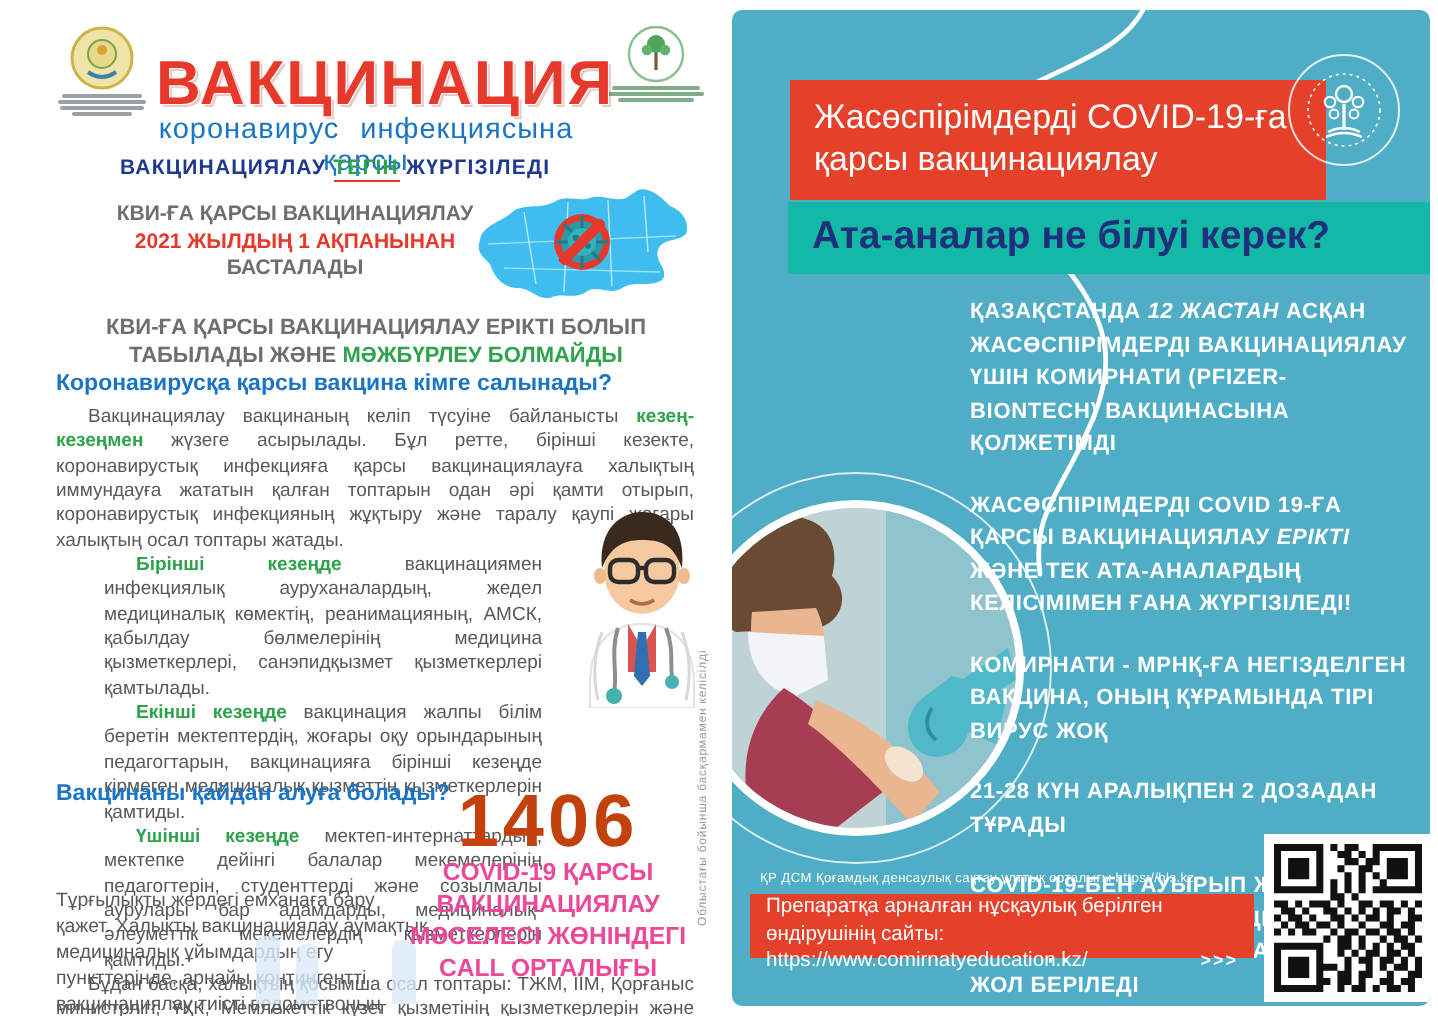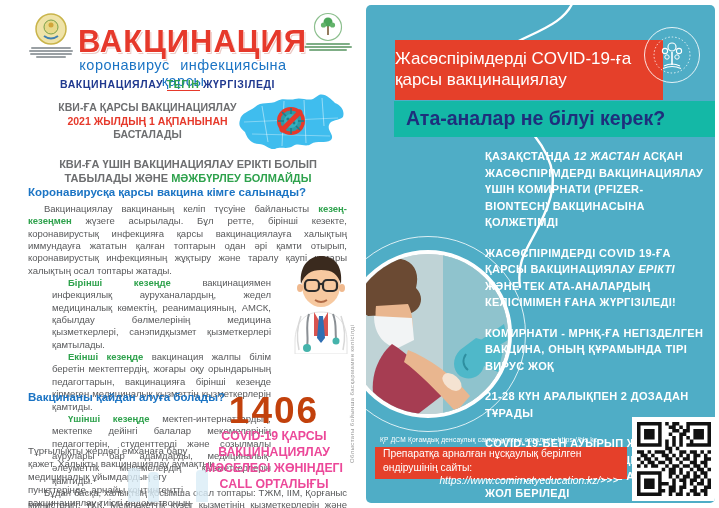--- a/index.html
+++ b/index.html
@@ -57,21 +57,21 @@
 
   .queue-fig { position:absolute; background:#d9ecf6; border-radius:4px 4px 0 0; opacity:.8; }
 
   
   .right-panel { position:absolute; left:366px; top:5px; width:349px; height:498px;
     background:#4fadc6; border-radius:5px; overflow:hidden; }
 
   .wave { position:absolute; left:0; top:0; width:349px; height:498px; pointer-events:none; }
 
   .red-banner { position:absolute; left:29px; top:35px; width:268px; background:#e5402a;
-    padding:8px 12px 9px 0; color:#fff; font-size:17px; line-height:1.25; font-weight:400; }
+    padding:8px 12px 9px 12px; color:#fff; font-size:17px; line-height:1.25; font-weight:400; }
 
   .ncph-logo { position:absolute; left:278px; top:22px; width:56px; height:56px; border-radius:50%;
     border:1.5px solid rgba(255,255,255,.85); display:flex; align-items:center; justify-content:center; }
 
   .white-banner { position:absolute; left:28px; top:96px; width:336px; background:#14b8a6;
     padding:6px 12px 7px 12px; color:#1e2f7c; font-size:19.5px; font-weight:800; }
 
   .photo-ring { position:absolute; left:-22px; top:245px; width:168px; height:168px; border-radius:50%;
     border:4px solid #fff; overflow:hidden; background:#c9d6d8; }
   .photo-outline { position:absolute; left:-36px; top:231px; width:196px; height:196px; border-radius:50%;
@@ -80,21 +80,21 @@
   .bullets { position:absolute; left:119px; top:143px; width:221px; }
   .bullet { color:#fff; font-size:11px; font-weight:700; letter-spacing:.35px;
     line-height:1.5; margin-bottom:14px; }
   .bullet .em { font-weight:800; font-style:italic; }
 
   .source-note { position:absolute; left:14px; top:431px; width:300px;
     color:#fff; font-size:6.6px; letter-spacing:.2px; }
 
   .red-box { position:absolute; left:9px; top:442px; width:252px; height:32px; background:#e5402a;
     color:#fff; font-size:10.3px; line-height:1.32; padding:0 8px; }
-  .red-box .url-row { display:flex; justify-content:flex-end; align-items:center;font-style:italic; }
+  .red-box .url-row { display:flex; justify-content:space-between; align-items:center; }
   .red-box .arrows { font-size:9px; font-weight:800; letter-spacing:1px; }
 
   .qr { position:absolute; left:266px; top:412px; width:84px; height:84px; background:#fff;
     padding:5px; }
 </style>
 </head>
 <body>
 
 <div id="poster">
 
@@ -159,21 +159,21 @@
           </g>
           <circle cx="59" cy="29" r="7" fill="#35b0bf"></circle>
           <circle cx="56" cy="27" r="1.6" fill="#1d7d8a"></circle>
             <circle cx="62" cy="31" r="1.4" fill="#1d7d8a"></circle>
           <rect x="44" y="26.5" width="30" height="5" rx="2" transform="rotate(-45 59 29)" fill="#e6392b"></rect>
         </g>
       </svg>
     </div>
 
     <div class="voluntary">
-      <span>КВИ-ҒА ҮШІН ВАКЦИНАЦИЯЛАУ ЕРІКТІ БОЛЫП ТАБЫЛАДЫ ЖӘНЕ </span><span class="green">МӘЖБҮРЛЕУ БОЛМАЙДЫ</span>
+      <span>КВИ-ҒА ҚАРСЫ ВАКЦИНАЦИЯЛАУ ЕРІКТІ БОЛЫП ТАБЫЛАДЫ ЖӘНЕ </span><span class="green">МӘЖБҮРЛЕУ БОЛМАЙДЫ</span>
     </div>
 
     <div class="q-heading q1">Коронавирусқа қарсы вакцина кімге салынады?</div>
 
     <div class="body-copy">
       <p><span>Вакцинациялау вакцинаның келіп түсуіне байланысты </span><span class="lead">кезең-кезеңмен</span><span> жүзеге асырылады. Бұл ретте, бірінші кезекте, коронавирустық инфекцияға қарсы вакцинациялауға халықтың иммундауға жататын қалған топтарын одан әрі қамти отырып, коронавирустық инфекцияның жұқтыру және таралу қаупі жоғары халықтың осал топтары жатады.</span></p>
       <p class="pad-r"><span class="lead">Бірінші кезеңде</span><span> вакцинациямен инфекциялық ауруханалардың, жедел медициналық көмектің, реанимацияның, АМСК, қабылдау бөлмелерінің медицина қызметкерлері, санэпидқызмет қызметкерлері қамтылады.</span></p>
       <p class="pad-r"><span class="lead">Екінші кезеңде</span><span> вакцинация жалпы білім беретін мектептердің, жоғары оқу орындарының педагогтарын, вакцинацияға бірінші кезеңде кірмеген медициналық қызметтің қызметкерлерін қамтиды.</span></p>
       <p class="pad-r"><span class="lead">Үшінші кезеңде</span><span> мектеп-интернаттардың, мектепке дейінгі балалар мекемелерінің педагогтерін, студенттерді және созылмалы аурулары бар адамдарды, медициналық-әлеуметтік мекемелердің қызметкерлерін қамтиды.</span></p>
       <p>Бұдан басқа, халықтың қосымша осал топтары: ТЖМ, ІІМ, Қорғаныс министрлігі, ҰҚК, Мемлекеттік күзет қызметінің қызметкерлерін және басқаларды қоса отырып, контингентті кеңейту жоспарлануда.</p>

